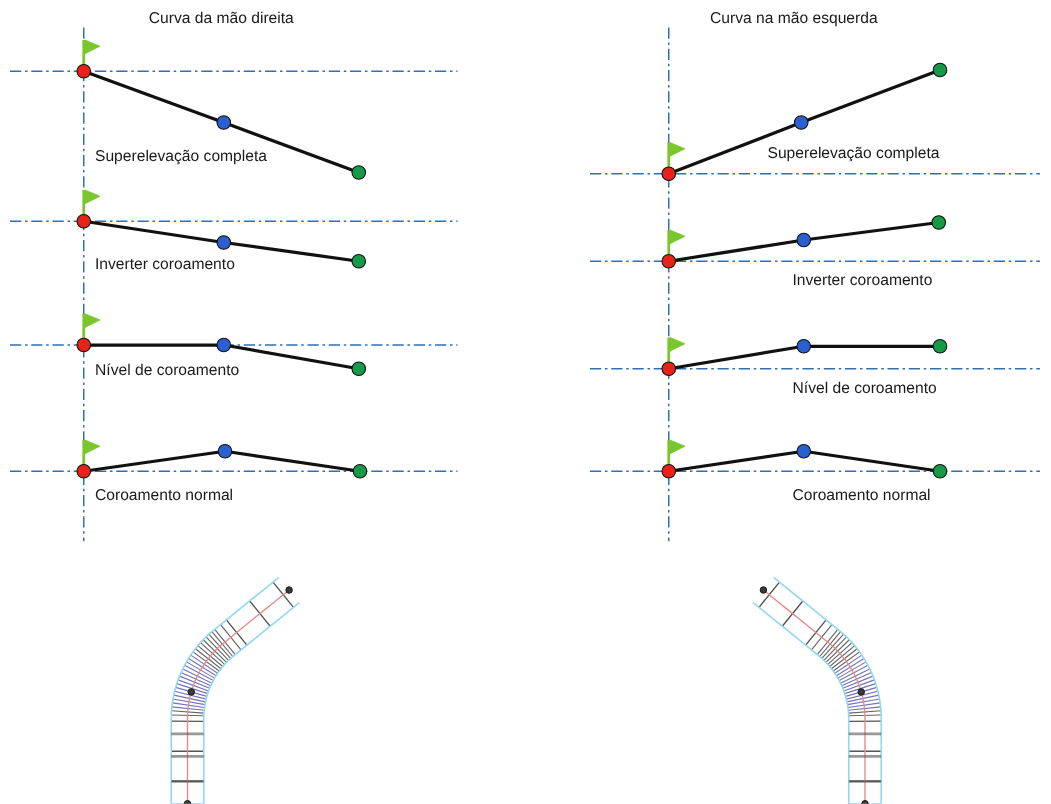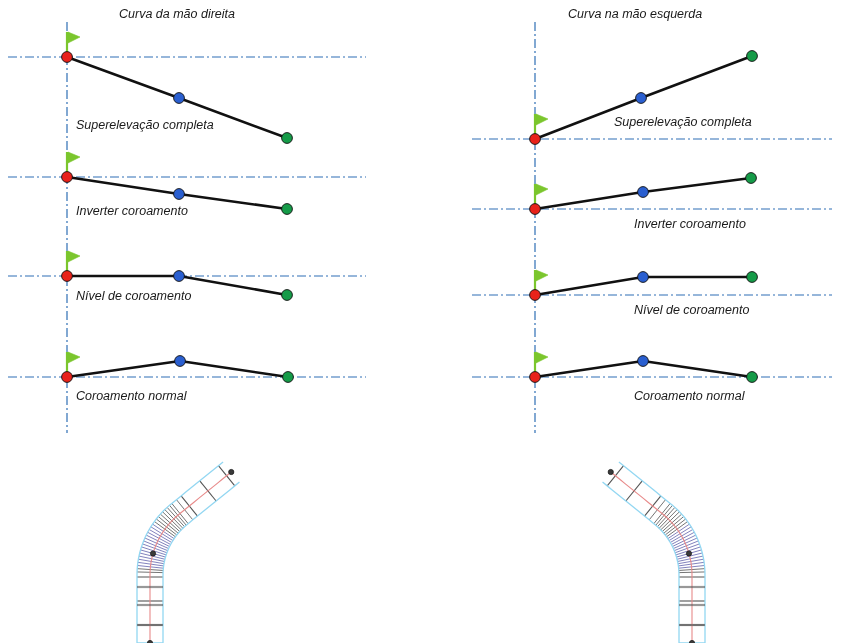--- a/index.html
+++ b/index.html
@@ -13,21 +13,20 @@
     position: relative;
     overflow: hidden;
     font-family: "Liberation Sans", sans-serif;
   }
   #stage {
     position: absolute;
     left: 0;
     top: 0;
     width: 841px;
     height: 643px;
-    font-style: italic;
   }
   svg.canvas {
     position: absolute;
     left: 0;
     top: 0;
     width: 841px;
     height: 643px;
     display: block;
   }
   text {

